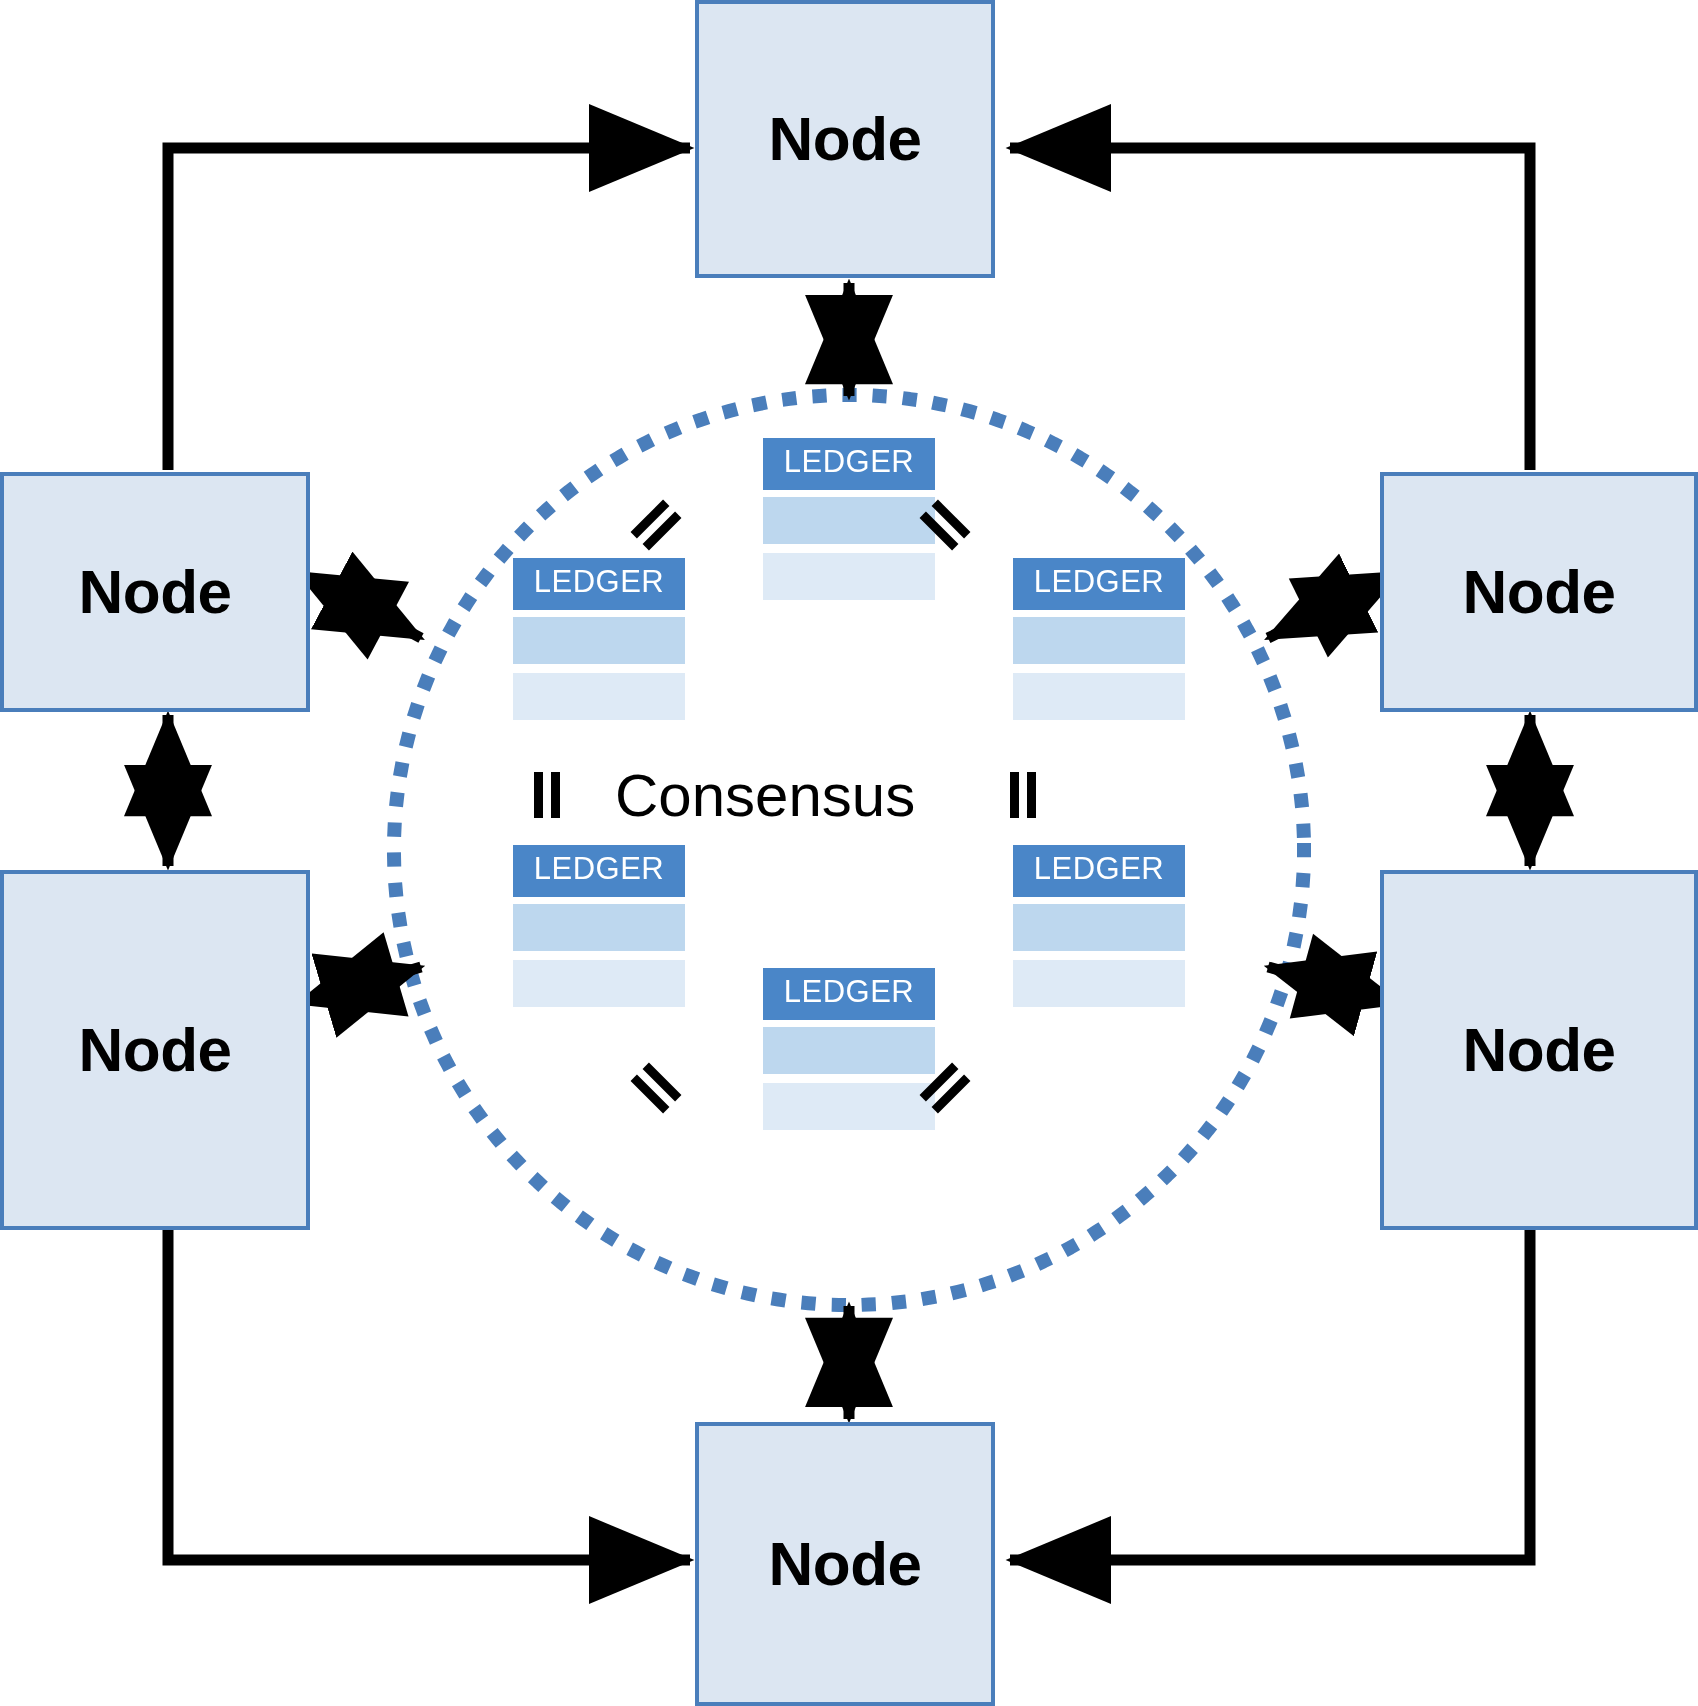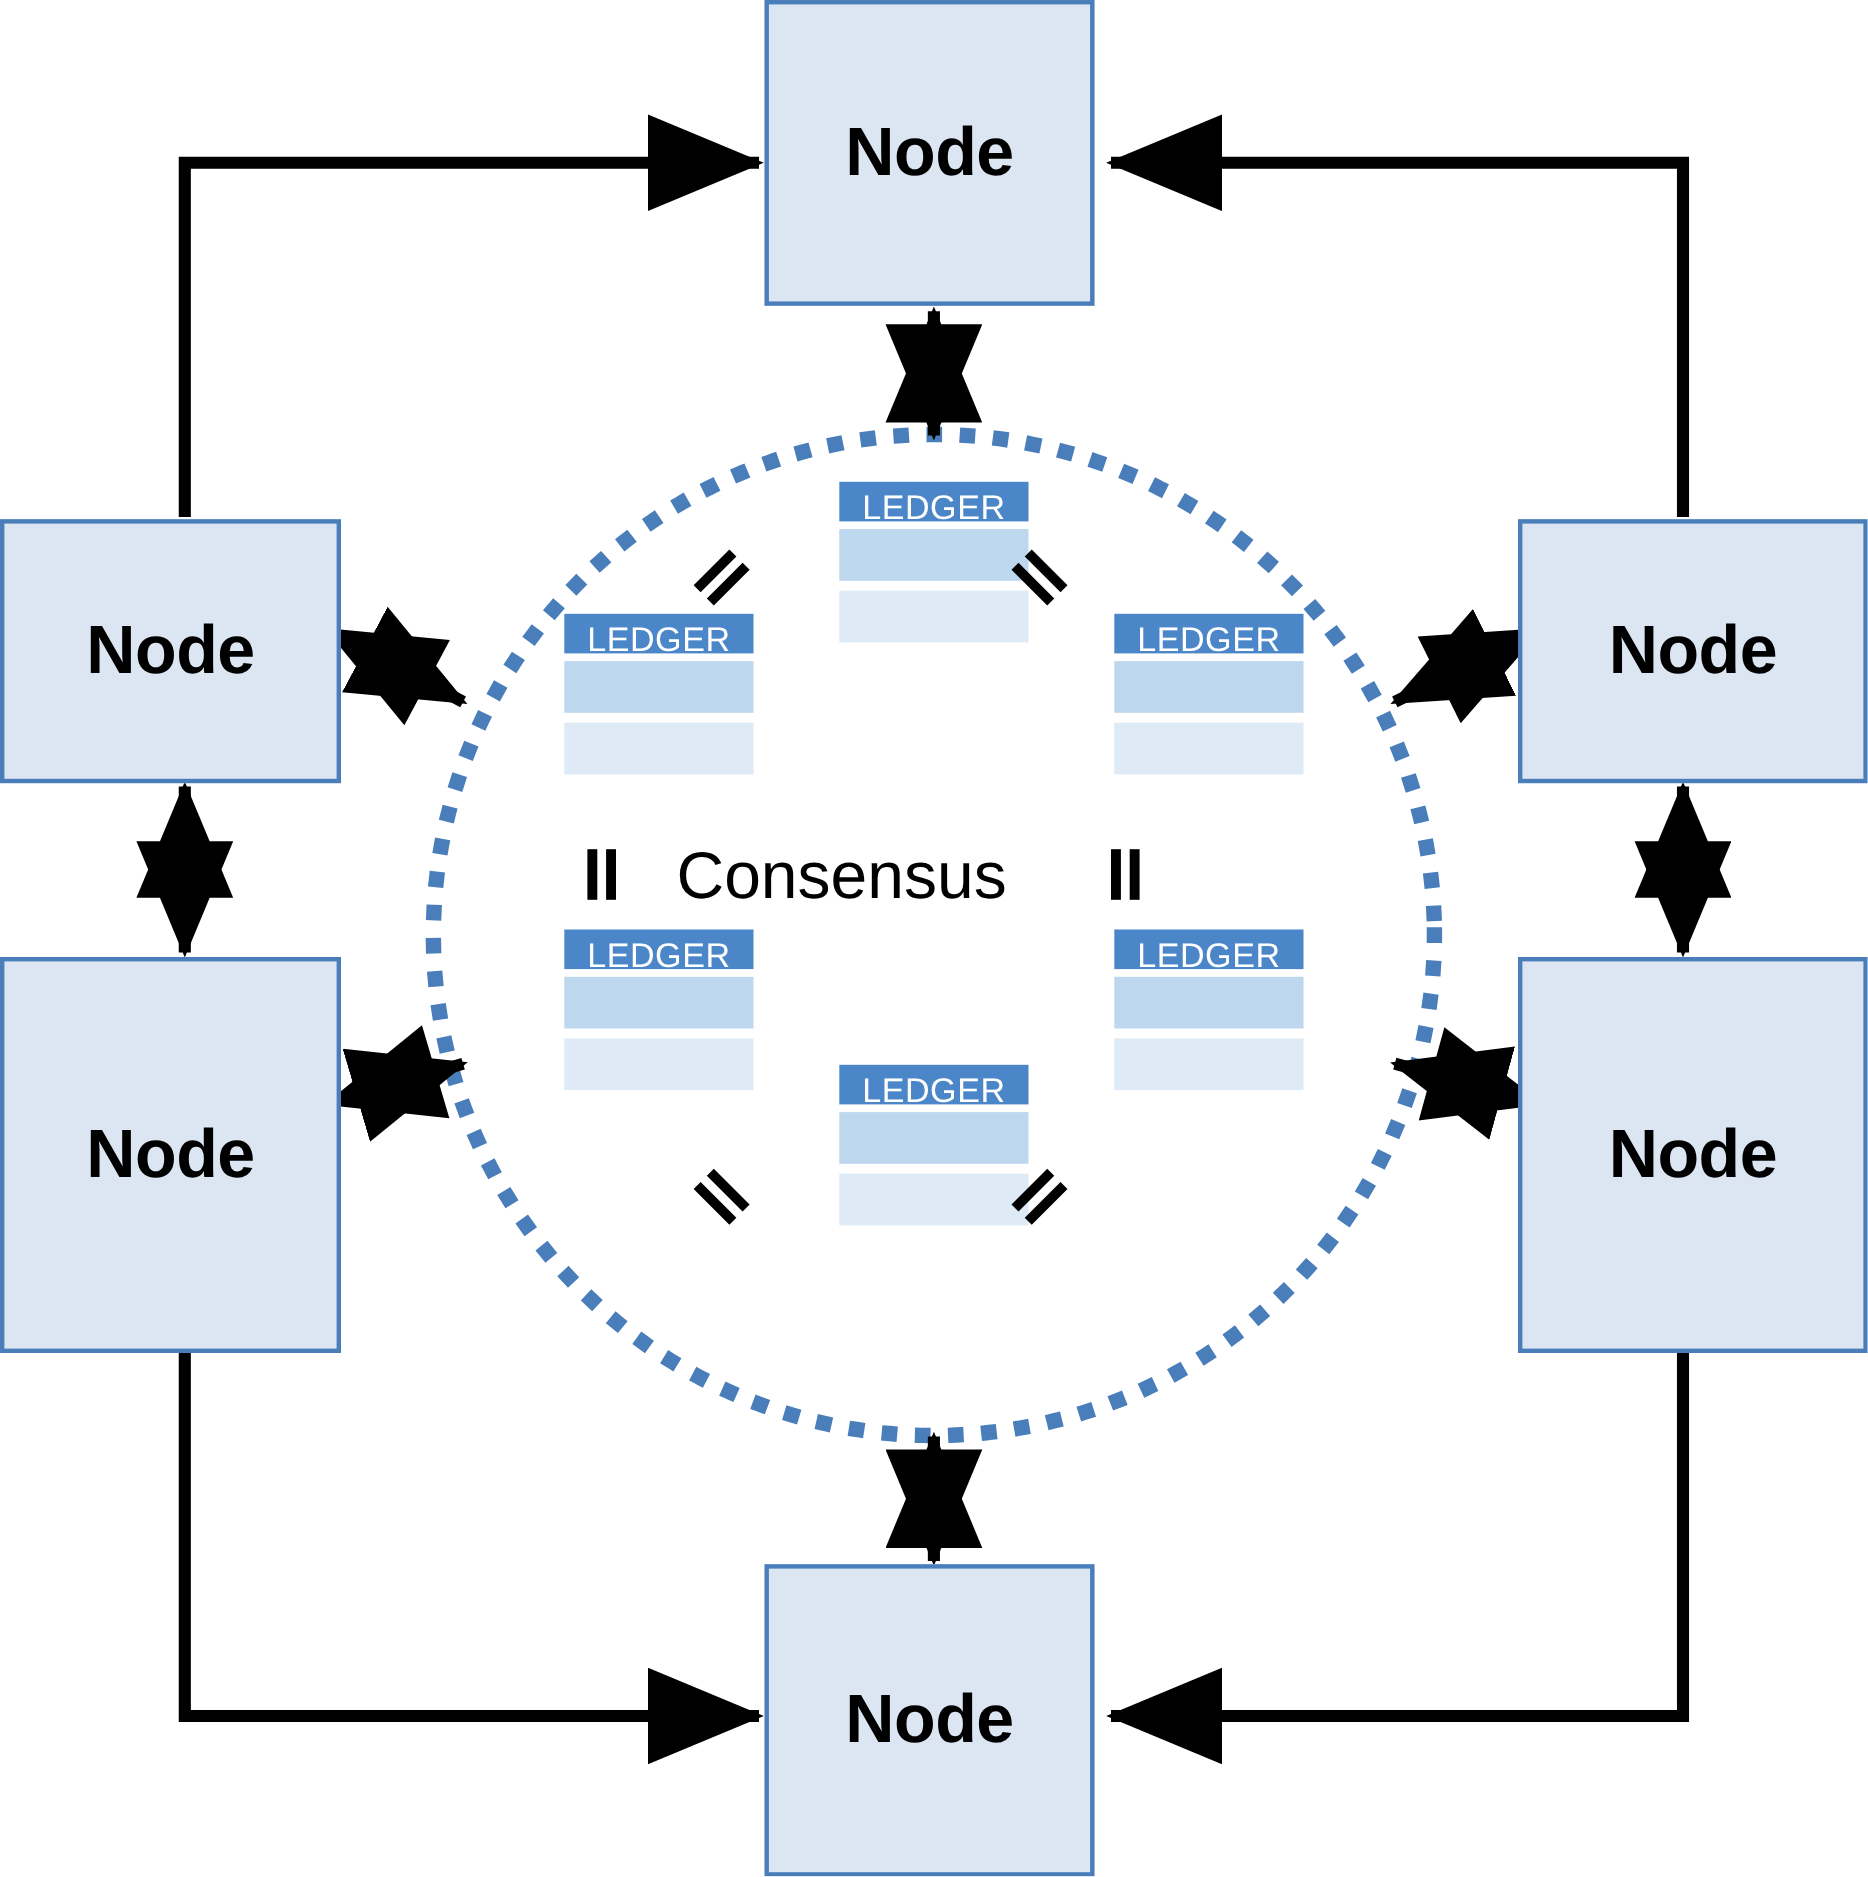--- a/index.html
+++ b/index.html
@@ -44,21 +44,21 @@
   .ledger {
     position: absolute;
     width: 172px;
   }
   .ledger-head {
     background: #4a86c8;
     color: #ffffff;
     font-family: "Liberation Sans", sans-serif;
     font-size: 31px;
     font-weight: 400;
-    height: 36px;
+    height: 52px;
     line-height: 48px;
     text-align: center;
     letter-spacing: 0.5px;
   }
   .ledger-row1 {
     background: #bdd7ee;
     height: 47px;
     margin-top: 7px;
   }
   .ledger-row2 {

